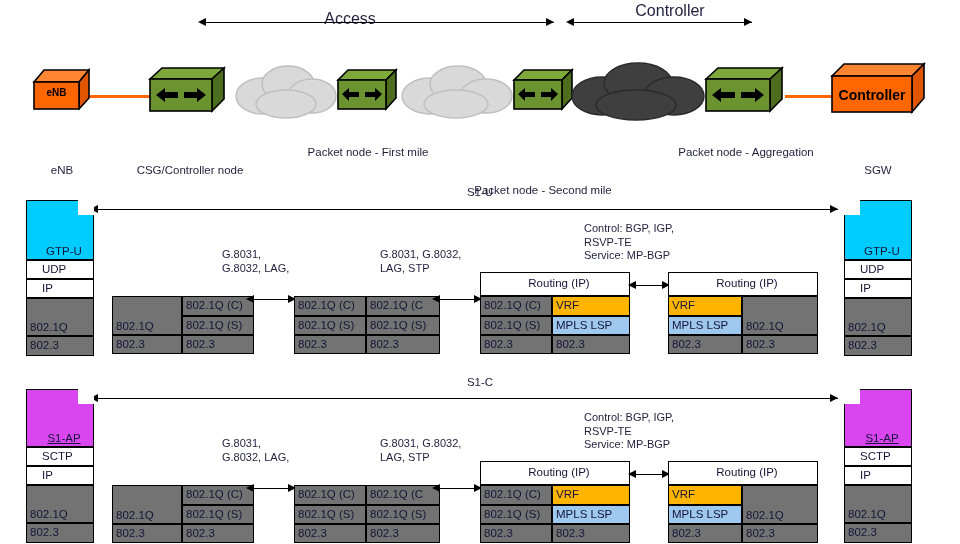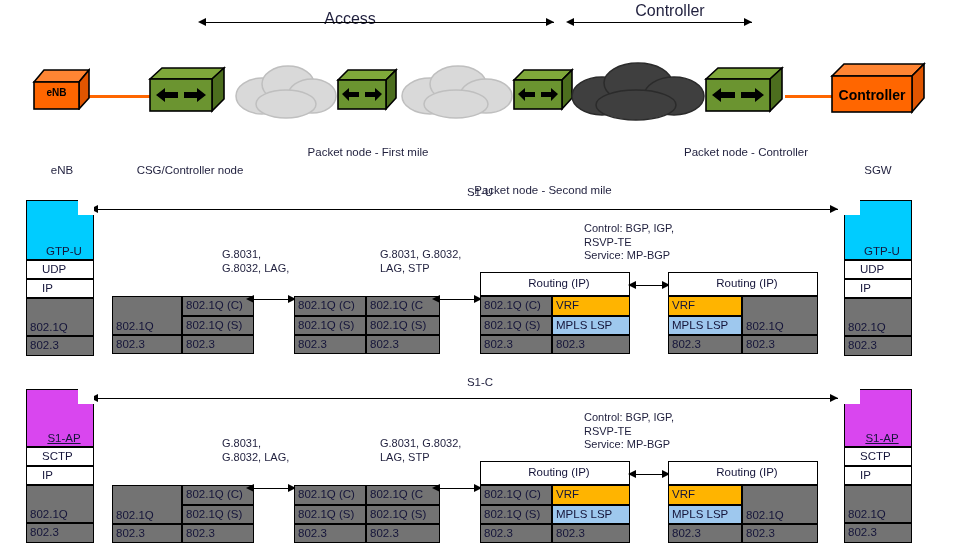--- a/index.html
+++ b/index.html
@@ -208,21 +208,21 @@
     <polygon points="82,14 94,2 94,36 82,50" fill="#E05500" stroke="#000" stroke-width="1.6"></polygon>
     <rect x="2" y="14" width="80" height="36" fill="#FF6600" stroke="#000" stroke-width="1.6"></rect>
   </svg>
   <div class="abs" style="left:2px; top:25px; width:80px; text-align:center; font-size:14px; font-weight:bold; color:#000;">Controller</div>
 </div>
 
 <div class="abs node-label" style="left:22px; top:163px; width:80px;">eNB</div>
 <div class="abs node-label" style="left:100px; top:163px; width:180px;">CSG/Controller node</div>
 <div class="abs node-label" style="left:298px; top:145px; width:140px;">Packet node - First mile</div>
 <div class="abs node-label" style="left:473px; top:145px; width:140px;margin-top:38px;">Packet node - Second mile</div>
-<div class="abs node-label" style="left:676px; top:145px; width:140px;">Packet node - Controller</div>
+<div class="abs node-label" style="left:676px; top:145px; width:140px;">Packet node - Aggregation</div>
 <div class="abs node-label" style="left:838px; top:163px; width:80px;">SGW</div>
 
 <div class="abs span-label" style="left:420px; top:186px; width:120px;">S1-U</div>
 <div class="arrow-line" style="left:98px; top:209px; width:740px;"></div>
 <div class="arrow-head ah-left" style="left:90px; top:205px;"></div>
 <div class="arrow-head ah-right" style="left:830px; top:205px;"></div>
 
 <div class="abs annot" style="left:222px; top:248px;">
   <div>G.8031,</div>
   <div>G.8032, LAG,</div>

